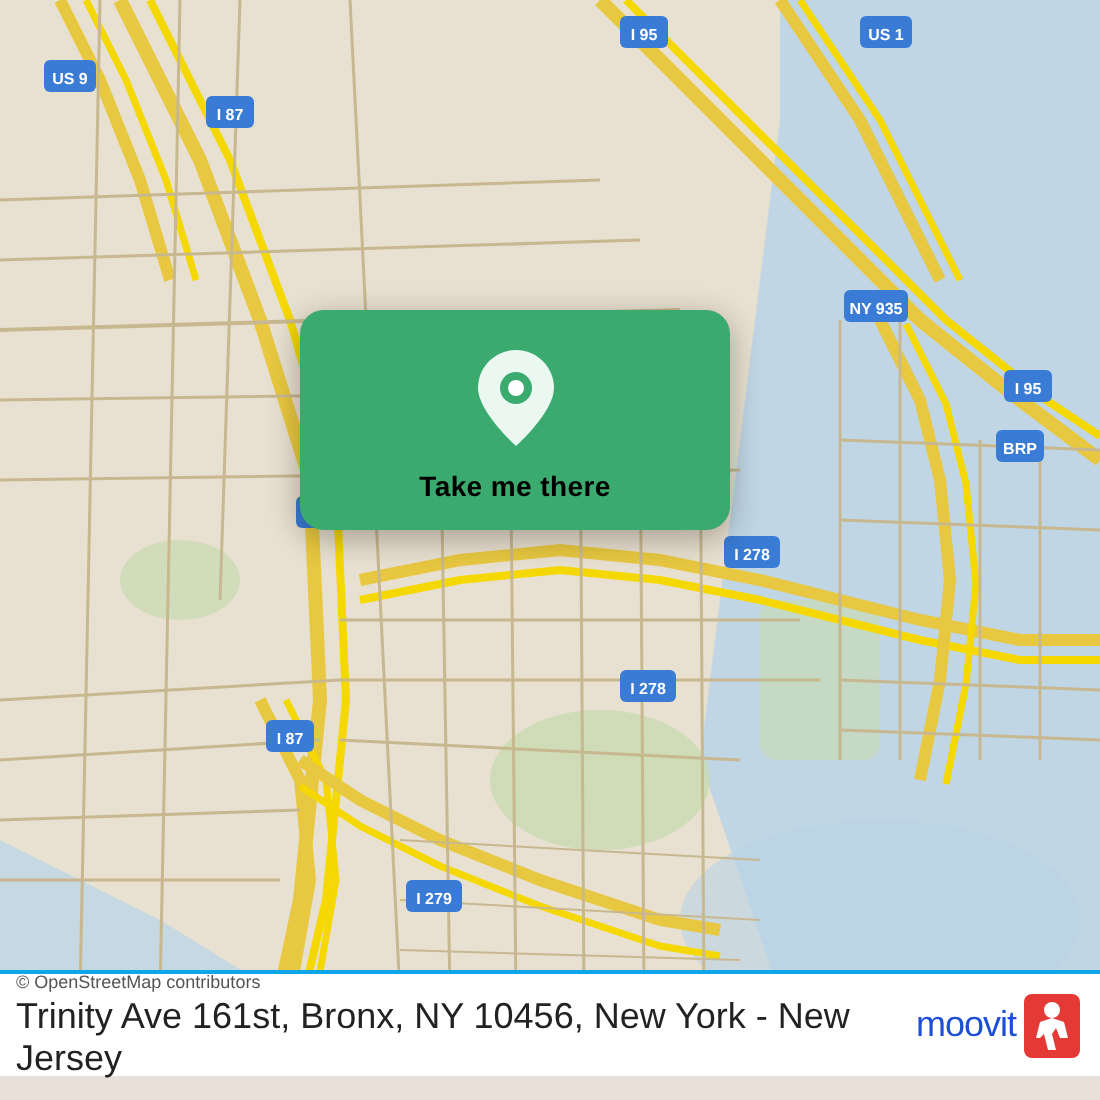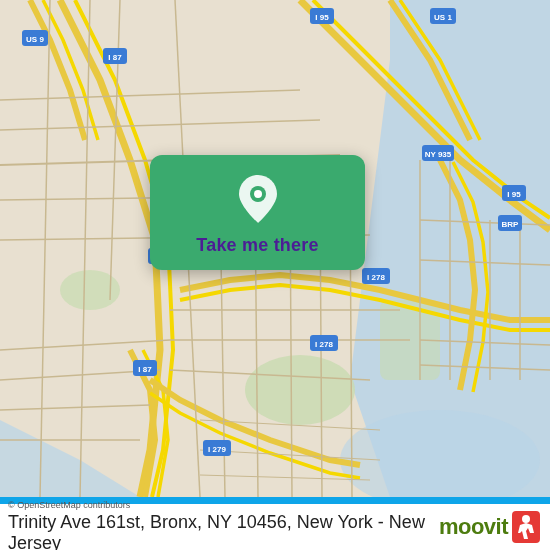--- a/index.html
+++ b/index.html
@@ -41,40 +41,40 @@
       box-shadow: 0 4px 16px rgba(0,0,0,0.3);
     }
 
     .map-pin-icon {
       width: 44px;
       height: 52px;
       margin-bottom: 10px;
     }
 
     .take-me-there-label {
-      color: #4c1d95;
-      font-size: 18px;
+      color: #000000;
+      font-size: 14px;
       font-weight: 600;
       letter-spacing: 0.2px;
       text-align: right;
     }
 
     
     .bottom-bar {
       position: absolute;
-      bottom: 0;
+      bottom: 12px;
       left: 0;
       width: 550px;
       height: 53px;
       background: #ffffff;
       display: flex;
       align-items: center;
       justify-content: space-between;
       padding: 0 10px 0 8px;
-      border-top: 7px solid #0ea5e9;
+      border-top: 2px solid #0ea5e9;
     }
 
     .bottom-left {
       display: flex;
       flex-direction: column;
       gap: 2px;
     }
 
     .osm-credit {
       font-size: 9px;
@@ -87,23 +87,23 @@
       font-weight: 400;
     }
 
     .moovit-logo {
       display: flex;
       align-items: center;
       gap: 4px;
     }
 
     .moovit-text {
-      font-size: 22px;
-      font-weight: 700;
-      color: #4d7c0f;
+      font-size: 18px;
+      font-weight: 400;
+      color: #1d4ed8;
       letter-spacing: -0.5px;
     }
 
     .moovit-icon {
       width: 28px;
       height: 32px;
     }
   </style>
 </head>
 <body>

